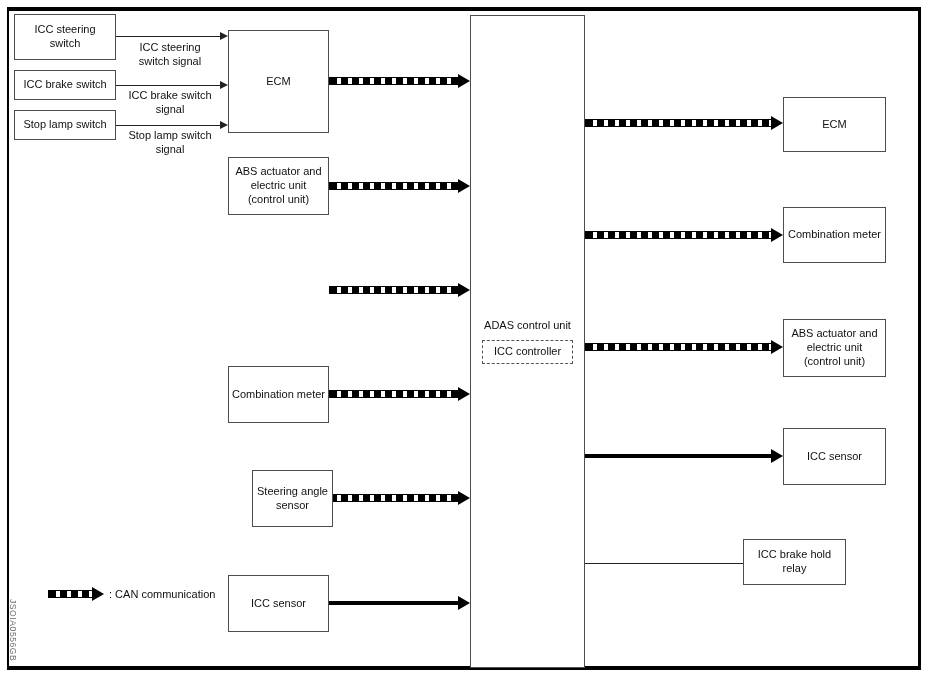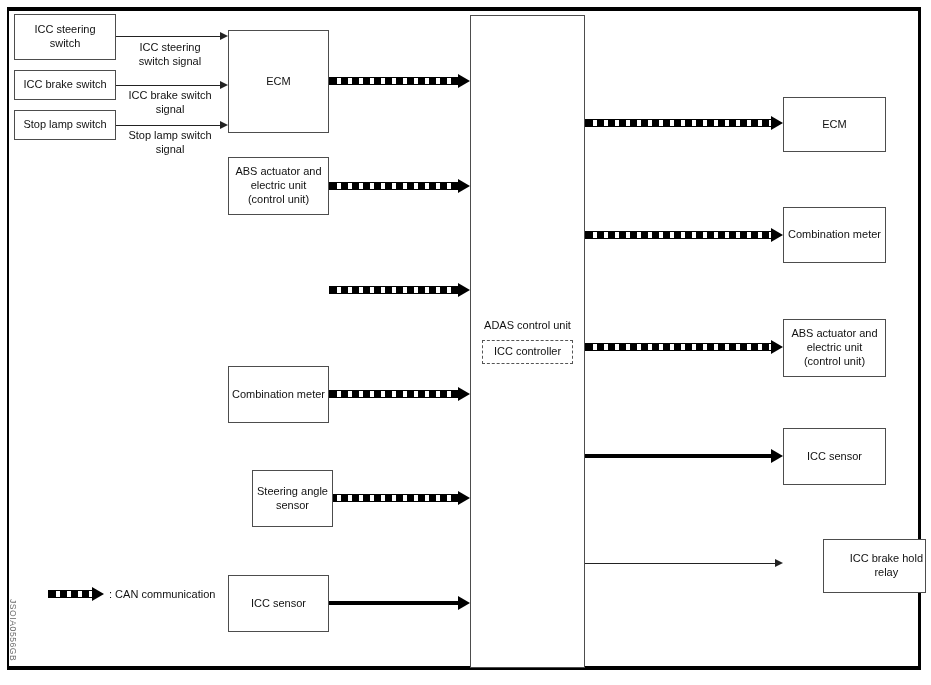--- a/index.html
+++ b/index.html
@@ -152,17 +152,17 @@
       <div class="node-label">Combination meter</div>
     </div>
     <div class="node" style="left: 783px; top: 319px; width: 103px; height: 58px;">
       <div class="node-label">ABS actuator and
 electric unit
 (control unit)</div>
     </div>
     <div class="node" style="left: 783px; top: 428px; width: 103px; height: 57px;">
       <div class="node-label">ICC sensor</div>
     </div>
-    <div class="node" style="left: 823px; top: 539px; width: 103px; height: 54px; align-items: flex-end;">
+    <div class="node" style="left: 743px; top: 539px; width: 103px; height: 46px;">
       <div class="node-label">ICC brake hold
 relay</div>
     </div>
   </div>
 
 </body></html>

